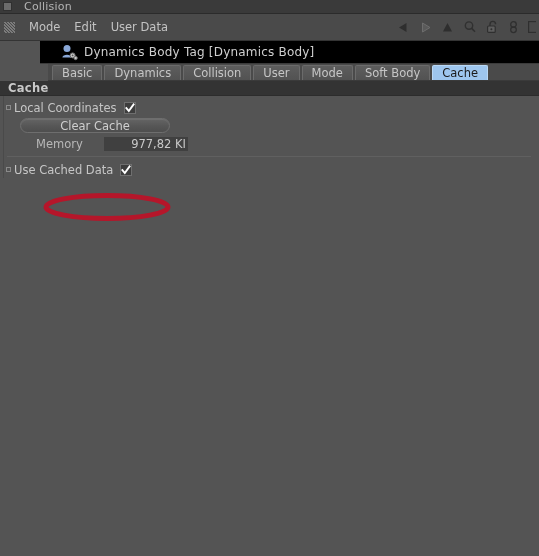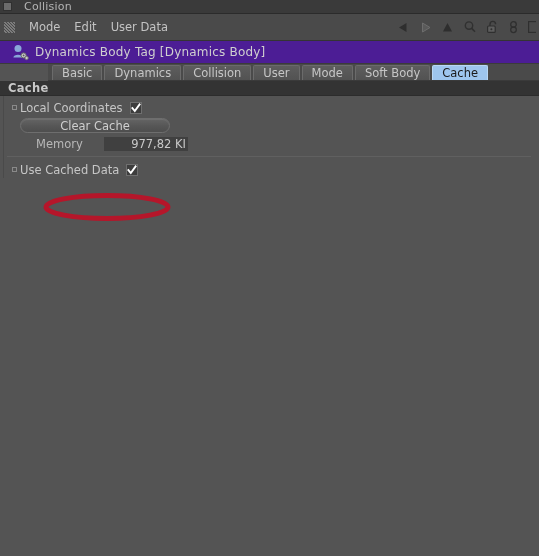--- a/index.html
+++ b/index.html
@@ -74,26 +74,27 @@
     display: flex;
     align-items: center;
     gap: 9px;
     padding-right: 1px;
   }
   .ticon { display: block; flex: none; }
 
   
   .objheader {
     height: 23px;
-    background: #4c1d95;
+    background: #000000;
     border-bottom: 1px solid #3b3b3b;
     display: flex;
     align-items: center;
-    padding-left: 11px;
-    box-sizing: border-box;
+    padding-left: 20px;
+    box-sizing: border-box;
+    margin-left: 40px;
   }
   .obj-icon { width: 18px; height: 18px; flex: none; }
   .obj-title {
     margin-left: 6px;
     font-size: 12px;
     color: #cfcfcf;
     letter-spacing: .2px;
     white-space: nowrap;
   }
 
@@ -161,21 +162,21 @@
     top: 0;
     bottom: 0;
     width: 1px;
     background: #4a4a4a;
   }
 
   .row {
     display: flex;
     align-items: center;
     height: 17px;
-    padding-left: 12px;
+    padding-left: 6px;
     box-sizing: border-box;
   }
   .bullet {
     width: 5px;
     height: 5px;
     border: 1px solid #8a8a8a;
     background: #545454;
     box-sizing: border-box;
     flex: none;
     margin-right: 3px;

